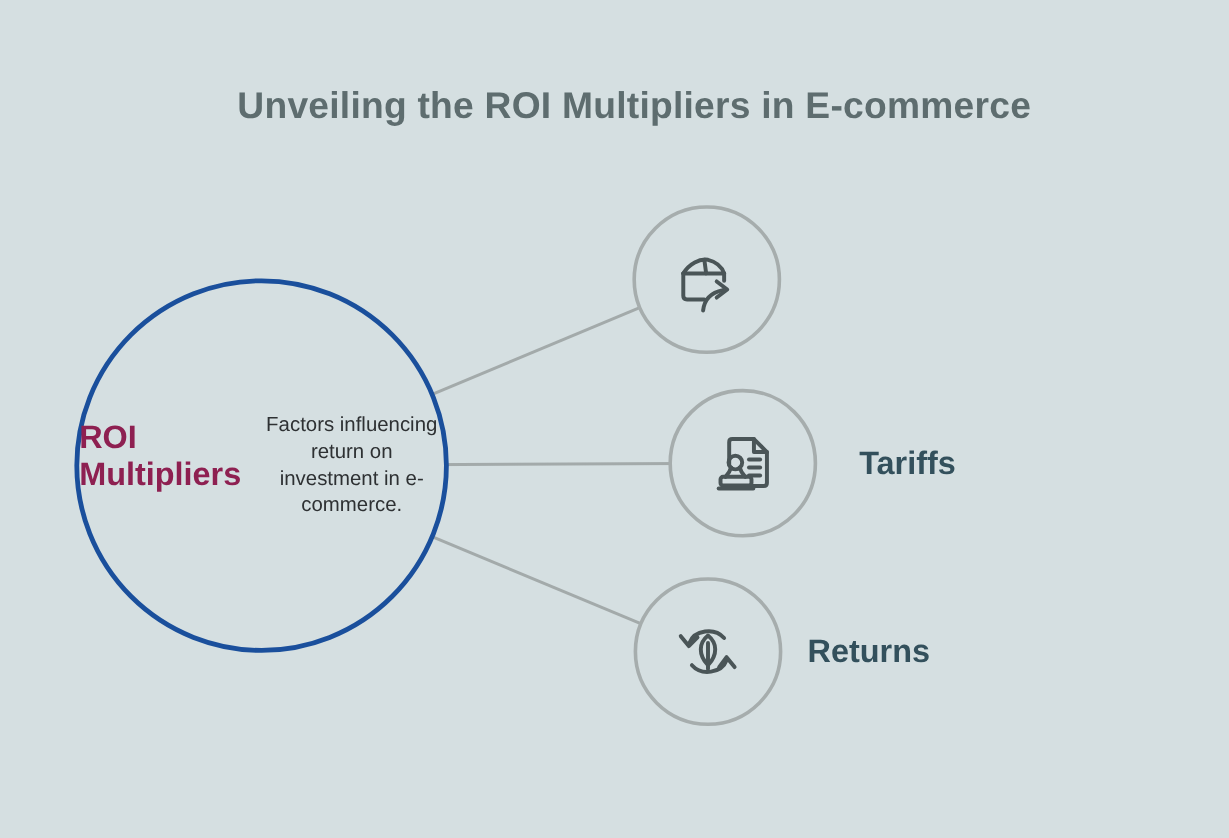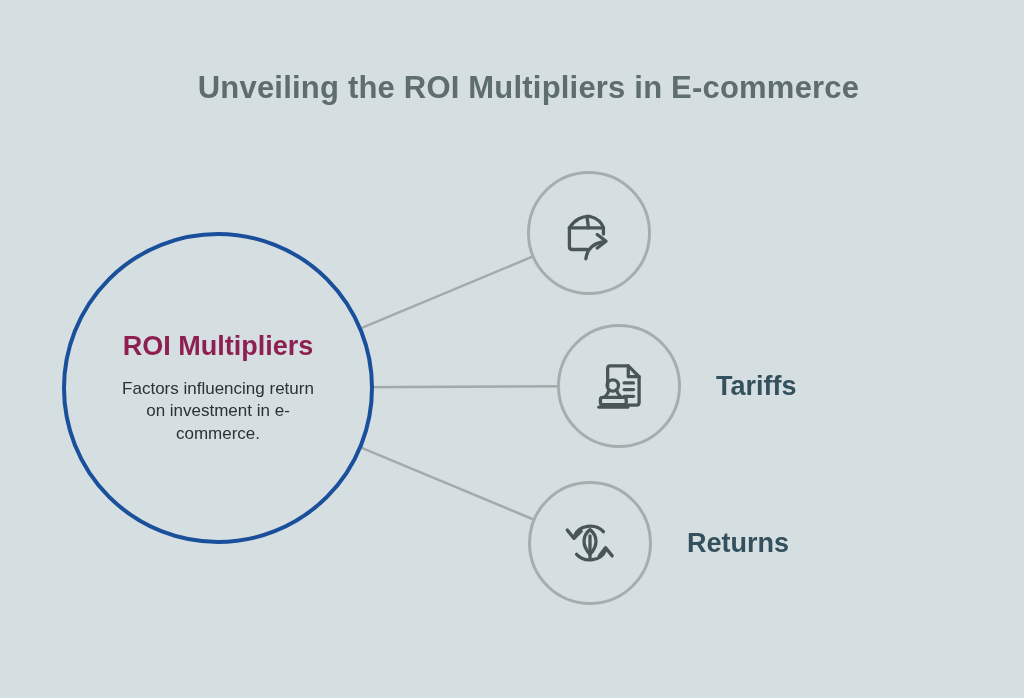--- a/index.html
+++ b/index.html
@@ -47,21 +47,21 @@
     stroke-width:2.5;
   }
   .center-circle{
     position:absolute;
     left:62px;top:232px;
     width:312px;height:312px;
     border:4px solid var(--accent-blue);
     border-radius:50%;
     background:var(--background);
     display:flex;
-    flex-direction:column;
+    flex-direction:row;
     align-items:center;
     justify-content:center;
   }
   .center-heading{
     font-size:27px;
     font-weight:700;
     color:var(--heading-maroon);
     margin-bottom:16px;
   }
   .center-desc{
@@ -95,21 +95,21 @@
   }
   .node-label{
     position:absolute;
     font-size:27px;
     font-weight:600;
     line-height:36px;
     color:var(--label);
   }
   .label-freight{left:686px;top:215px;}
   .label-tariffs{left:716px;top:368px;}
-  .label-returns{left:687px;top:525px;}
+  .label-returns{left:673px;top:525px;}
 </style>
 </head>
 <body>
 
 <div class="canvas">
 
   <h1 class="page-title">Unveiling the ROI Multipliers in E-commerce</h1>
 
   <svg class="connectors" viewBox="0 0 1024 698">
     <line x1="218" y1="388" x2="589" y2="233"></line>

